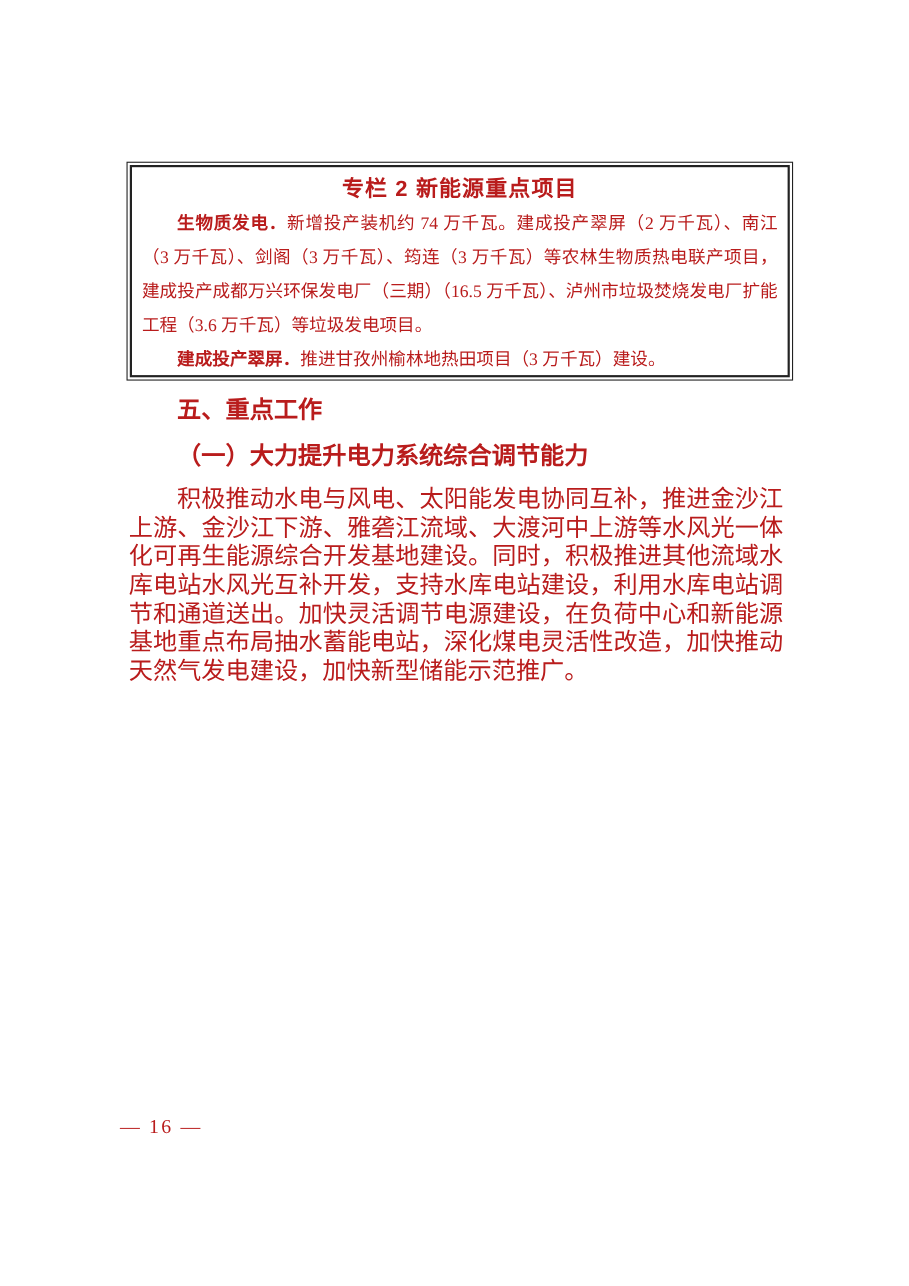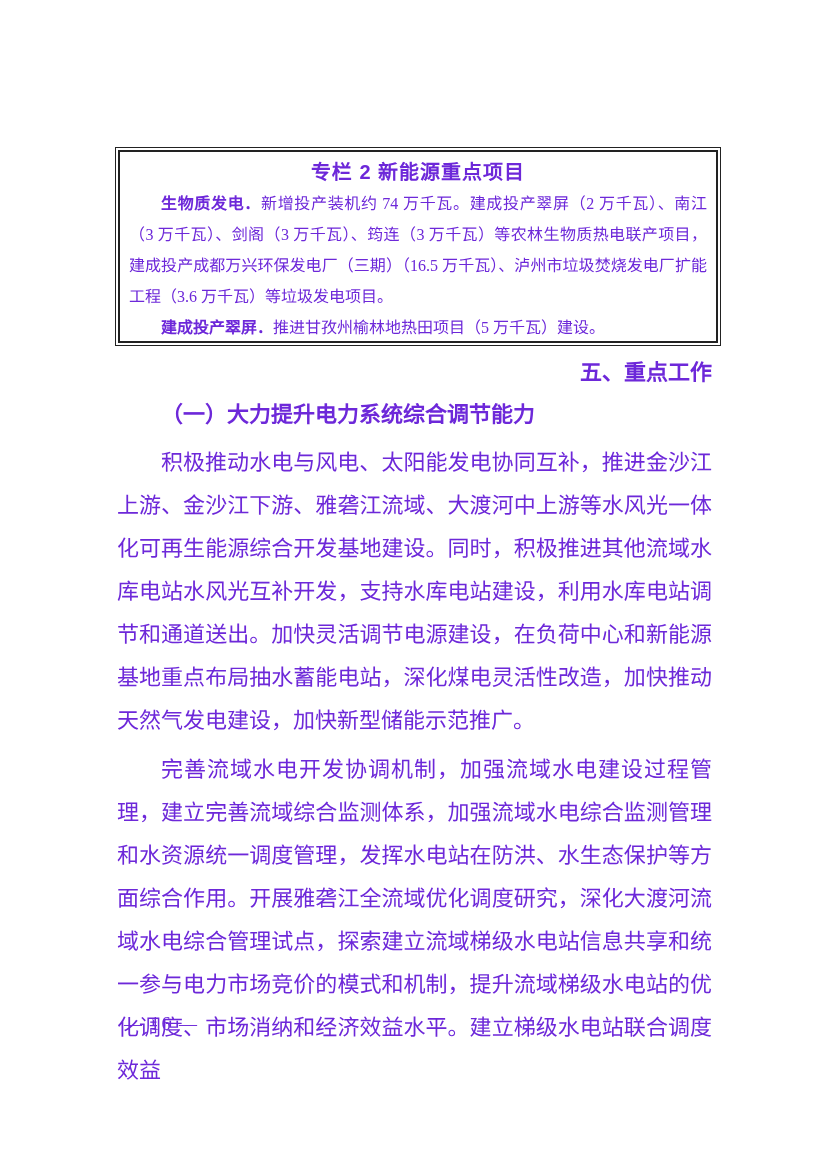--- a/index.html
+++ b/index.html
@@ -6,21 +6,21 @@
     margin: 0;
     padding: 0;
     background: #ffffff;
   }
   .page {
     position: relative;
     width: 826px;
     height: 1169px;
     background: #ffffff;
     overflow: hidden;
-    color: #6d28d9;
+    color: #b91c1c;
     font-family: "Liberation Serif", serif;
   }
 
   
   .feature-box {
     position: absolute;
     left: 115px;
     top: 147px;
     width: 606px;
     height: 199px;
@@ -62,21 +62,20 @@
     position: absolute;
     left: 117px;
     top: 356px;
     width: 595px;
     margin: 0;
     font-family: "Liberation Sans", sans-serif;
     font-weight: bold;
     font-size: 22px;
     line-height: 34px;
     text-indent: 2em;
-    text-align: right;
   }
   .sub-heading {
     position: absolute;
     left: 117px;
     width: 595px;
     margin: 0;
     font-family: Liberation Serif, serif;
     font-weight: bold;
     font-size: 22px;
     line-height: 34px;
@@ -85,52 +84,51 @@
   .sub-heading.s1 { top: 398px; }
   .sub-heading.s2 { top: 708px; }
 
   
   .body-para {
     position: absolute;
     left: 117px;
     width: 595px;
     margin: 0;
     font-size: 22px;
-    line-height: 43px;
+    line-height: 26px;
     text-align: justify;
     text-indent: 2em;
   }
   .body-para.p1 { top: 441px; }
   .body-para.p2 { top: 748px; }
 
   
   .page-number {
     position: absolute;
-    left: 124px;
+    left: 109px;
     top: 1011px;
     font-size: 18px;
     line-height: 26px;
     letter-spacing: 2px;
   }
 </style>
 </head>
 <body>
 
 <div class="page">
 
   <div class="feature-box">
     <div class="feature-box-inner">
       <h3 class="box-title">专栏 2 新能源重点项目</h3>
       <p class="box-para"><span class="box-lead">生物质发电．</span><span>新增投产装机约 74 万千瓦。建成投产翠屏（2 万千瓦）、南江（3 万千瓦）、剑阁（3 万千瓦）、筠连（3 万千瓦）等农林生物质热电联产项目，建成投产成都万兴环保发电厂（三期）（16.5 万千瓦）、泸州市垃圾焚烧发电厂扩能工程（3.6 万千瓦）等垃圾发电项目。</span></p>
-      <p class="box-para"><span class="box-lead">建成投产翠屏．</span><span>推进甘孜州榆林地热田项目（5 万千瓦）建设。</span></p>
+      <p class="box-para"><span class="box-lead">建成投产翠屏．</span><span>推进甘孜州榆林地热田项目（3 万千瓦）建设。</span></p>
     </div>
   </div>
 
   <h1 class="section-heading">五、重点工作</h1>
 
   <h2 class="sub-heading s1">（一）大力提升电力系统综合调节能力</h2>
   <p class="body-para p1">积极推动水电与风电、太阳能发电协同互补，推进金沙江上游、金沙江下游、雅砻江流域、大渡河中上游等水风光一体化可再生能源综合开发基地建设。同时，积极推进其他流域水库电站水风光互补开发，支持水库电站建设，利用水库电站调节和通道送出。加快灵活调节电源建设，在负荷中心和新能源基地重点布局抽水蓄能电站，深化煤电灵活性改造，加快推动天然气发电建设，加快新型储能示范推广。</p>
 
-  <p class="body-para p2">完善流域水电开发协调机制，加强流域水电建设过程管理，建立完善流域综合监测体系，加强流域水电综合监测管理和水资源统一调度管理，发挥水电站在防洪、水生态保护等方面综合作用。开展雅砻江全流域优化调度研究，深化大渡河流域水电综合管理试点，探索建立流域梯级水电站信息共享和统一参与电力市场竞价的模式和机制，提升流域梯级水电站的优化调度、市场消纳和经济效益水平。建立梯级水电站联合调度效益</p>
 
   <div class="page-number">— 16 —</div>
 
 </div>
 
 </body></html>

